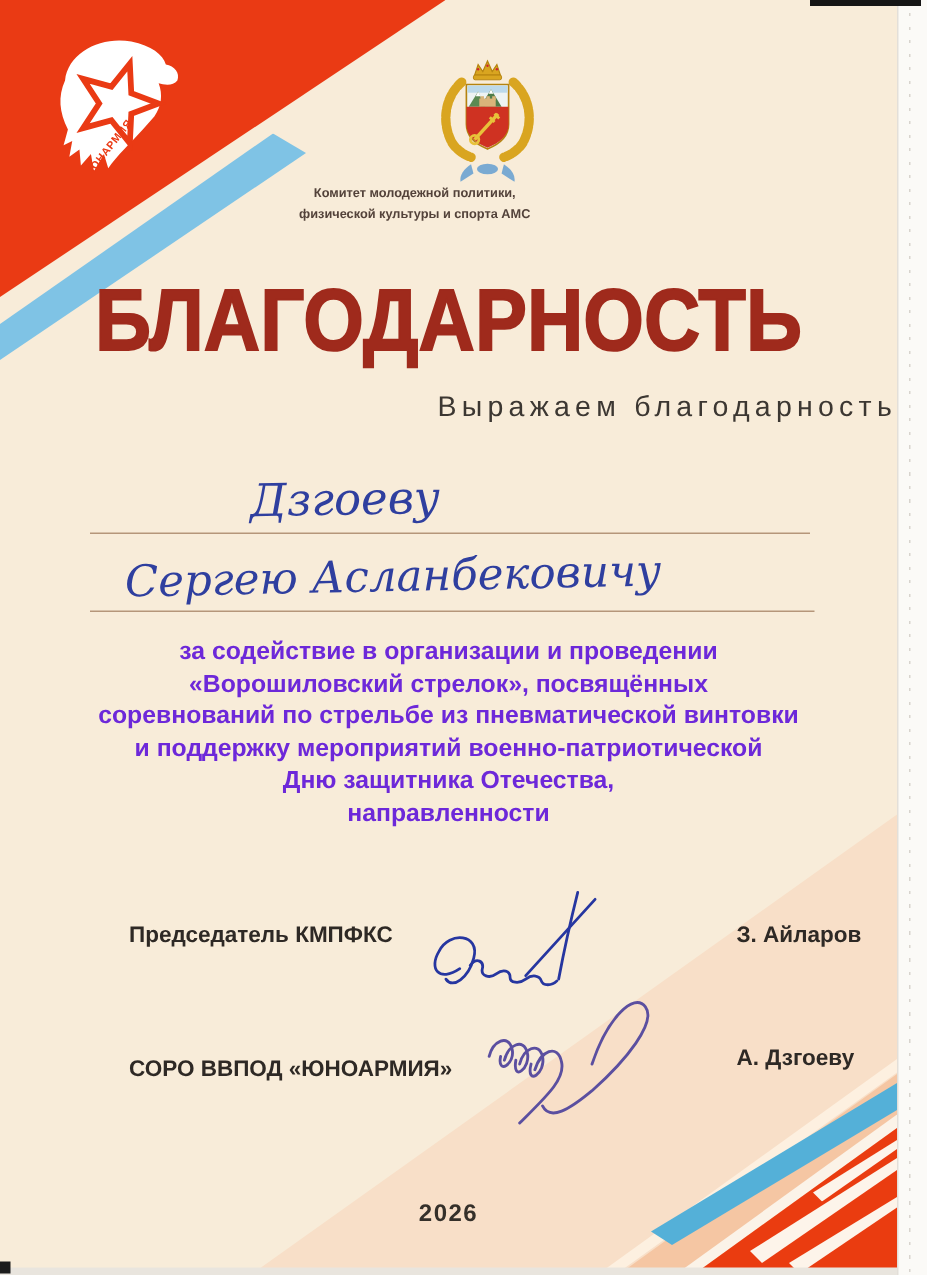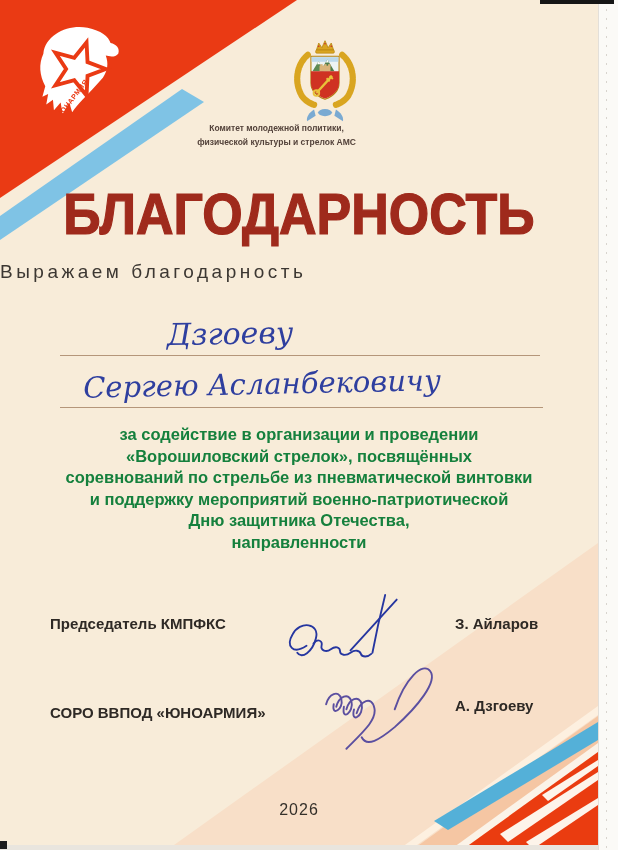--- a/index.html
+++ b/index.html
@@ -32,45 +32,45 @@
   
   .eagle-svg{position:absolute;left:28px;top:18px;width:96px;height:102px;}
   .emblem-svg{position:absolute;left:276px;top:36px;width:98px;height:86px;}
   .emblem-caption{position:absolute;left:0;top:121px;width:553px;text-align:center;
      font-weight:700;font-size:8.5px;line-height:14px;color:#53423a;}
 
   
   .title{position:absolute;left:0;top:186px;width:598px;text-align:center;
      font-weight:800;font-size:52px;line-height:56px;color:#9f2a1c;
      -webkit-text-stroke:1.1px #9f2a1c;transform:scaleY(1.12);}
-  .subtitle{position:absolute;left:0;top:261px;width:598px;text-align:left;
+  .subtitle{position:absolute;left:0;top:261px;width:598px;text-align:right;
      font-size:19px;letter-spacing:3.5px;color:#3c3732;}
 
   .hand{font-family:"DejaVu Serif",serif;font-style:italic;color:#2f3f9f;}
   .hand1{position:absolute;left:0;top:316px;width:460px;text-align:center;font-size:30px;transform:rotate(-1deg);}
   .hand2{position:absolute;left:0;top:367px;width:524px;text-align:center;font-size:29px;transform:rotate(-1.2deg);}
   .rule{position:absolute;height:1px;background:#b5967a;}
   .rule1{left:60px;top:355px;width:480px;}
   .rule2{left:60px;top:407px;width:483px;}
 
   .body-text{position:absolute;left:0;top:424px;width:598px;text-align:center;
-     font-weight:700;font-size:16.5px;line-height:21.5px;color:#15803d;}
+     font-weight:700;font-size:16.5px;line-height:21.5px;color:#6d28d9;}
 
   
-  .sig-label{position:absolute;font-weight:700;font-size:15px;color:#2e2925;white-space:nowrap;}
+  .sig-label{position:absolute;font-weight:700;font-size:15px;color:#2e2925;white-space:nowrap;margin-left:36px;}
   .sig-role1{left:50px;top:615px;}
   .sig-name1{left:455px;top:615px;}
   .sig-role2a{left:50px;top:674px;}
   .sig-role2b{left:50px;top:704px;}
   .sig-name2{left:455px;top:697px;}
   .sig-svg1{position:absolute;left:283px;top:588px;width:128px;height:74px;}
   .sig-svg2{position:absolute;left:318px;top:656px;width:128px;height:94px;}
 
   .year{position:absolute;left:0;top:801px;width:598px;text-align:center;
-     font-weight:400;font-size:16px;letter-spacing:1px;color:#35302a;}
+     font-weight:700;font-size:16px;letter-spacing:1px;color:#35302a;}
 </style>
 </head>
 <body>
 
 <div class="page">
   <div class="paper">
 
     <div class="decor wedge-pale"></div>
     <div class="decor stripe-light"></div>
     <div class="decor wedge-deep"></div>
@@ -115,21 +115,21 @@
         <rect x="59" y="36" width="3" height="3" fill="#d9b47a"></rect>
         <rect x="64" y="36" width="3" height="3" fill="#d9b47a"></rect>
       <path d="M42,45 h36 v15 c0,10 -8,16 -18,20 c-10,-4 -18,-10 -18,-20 Z" fill="#cf3222"></path>
       <line x1="49" y1="73" x2="69" y2="51" stroke="#e8c23a" stroke-width="3"></line>
       <circle cx="49" cy="73" r="3.6" fill="none" stroke="#e8c23a" stroke-width="2.4"></circle>
       <path d="M66,51 l4,4 M62,54 l4,4" stroke="#e8c23a" stroke-width="2.4"></path>
     </svg>
 
     <div class="emblem-caption">
       <div>Комитет молодежной политики,</div>
-      <div>физической культуры и стрелок АМС</div>
+      <div>физической культуры и спорта АМС</div>
     </div>
 
     <div class="title">БЛАГОДАРНОСТЬ</div>
     <div class="subtitle">Выражаем благодарность</div>
 
     <div class="hand hand1">Дзгоеву</div>
     <div class="rule rule1"></div>
     <div class="hand hand2">Сергею Асланбековичу</div>
     <div class="rule rule2"></div>
 

